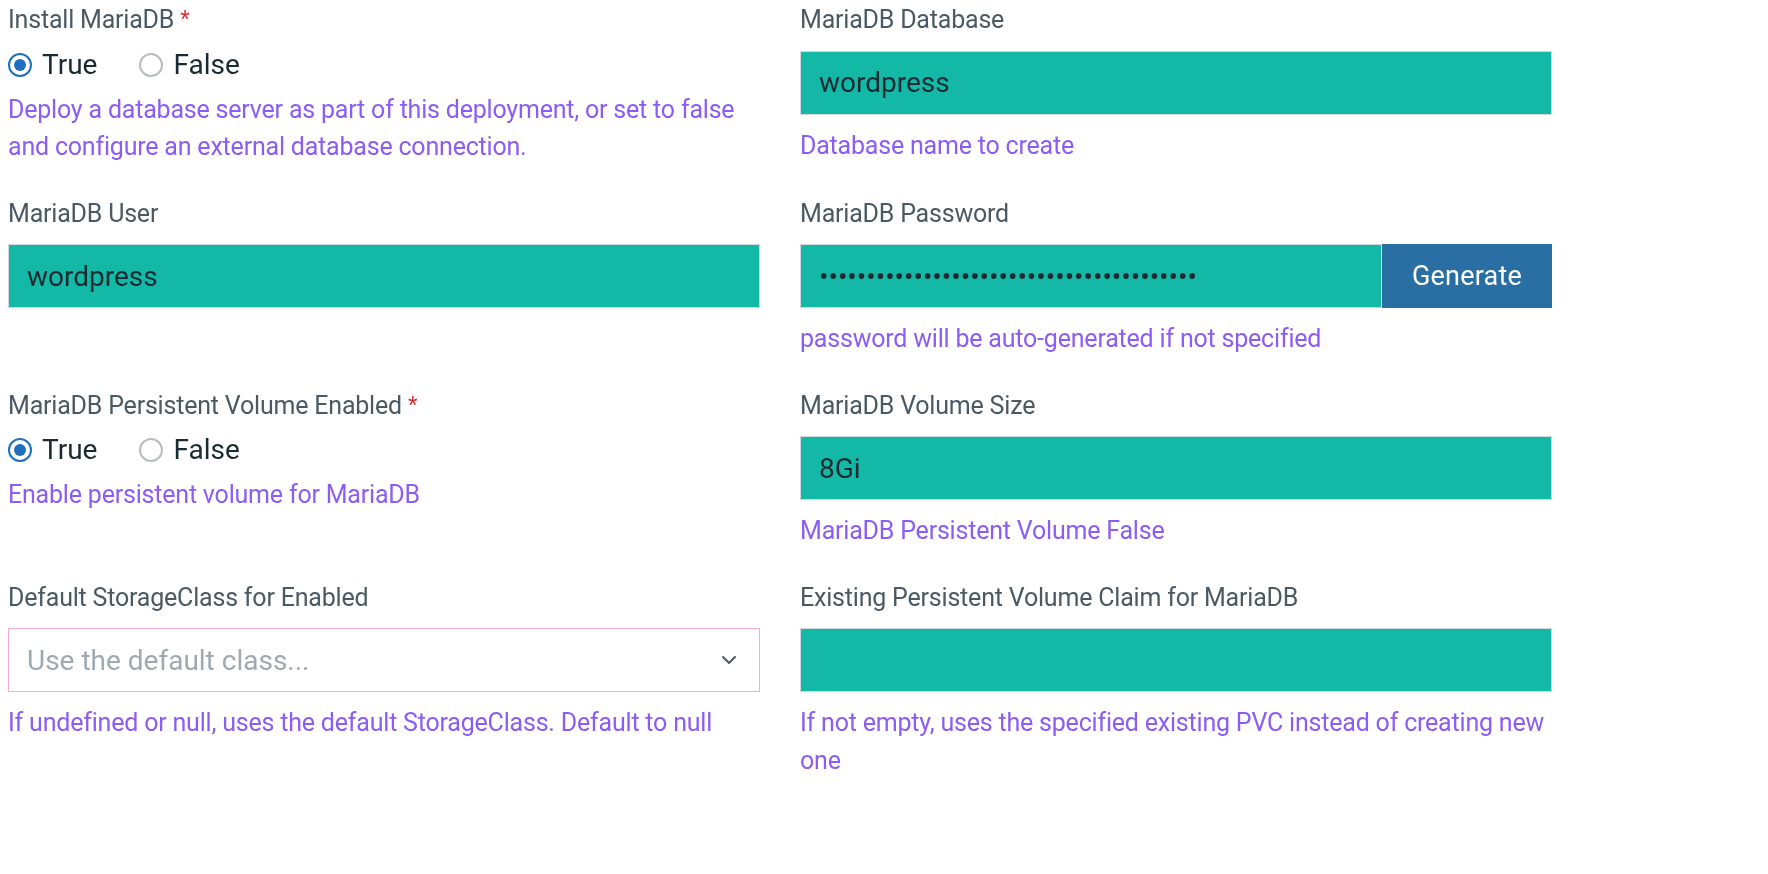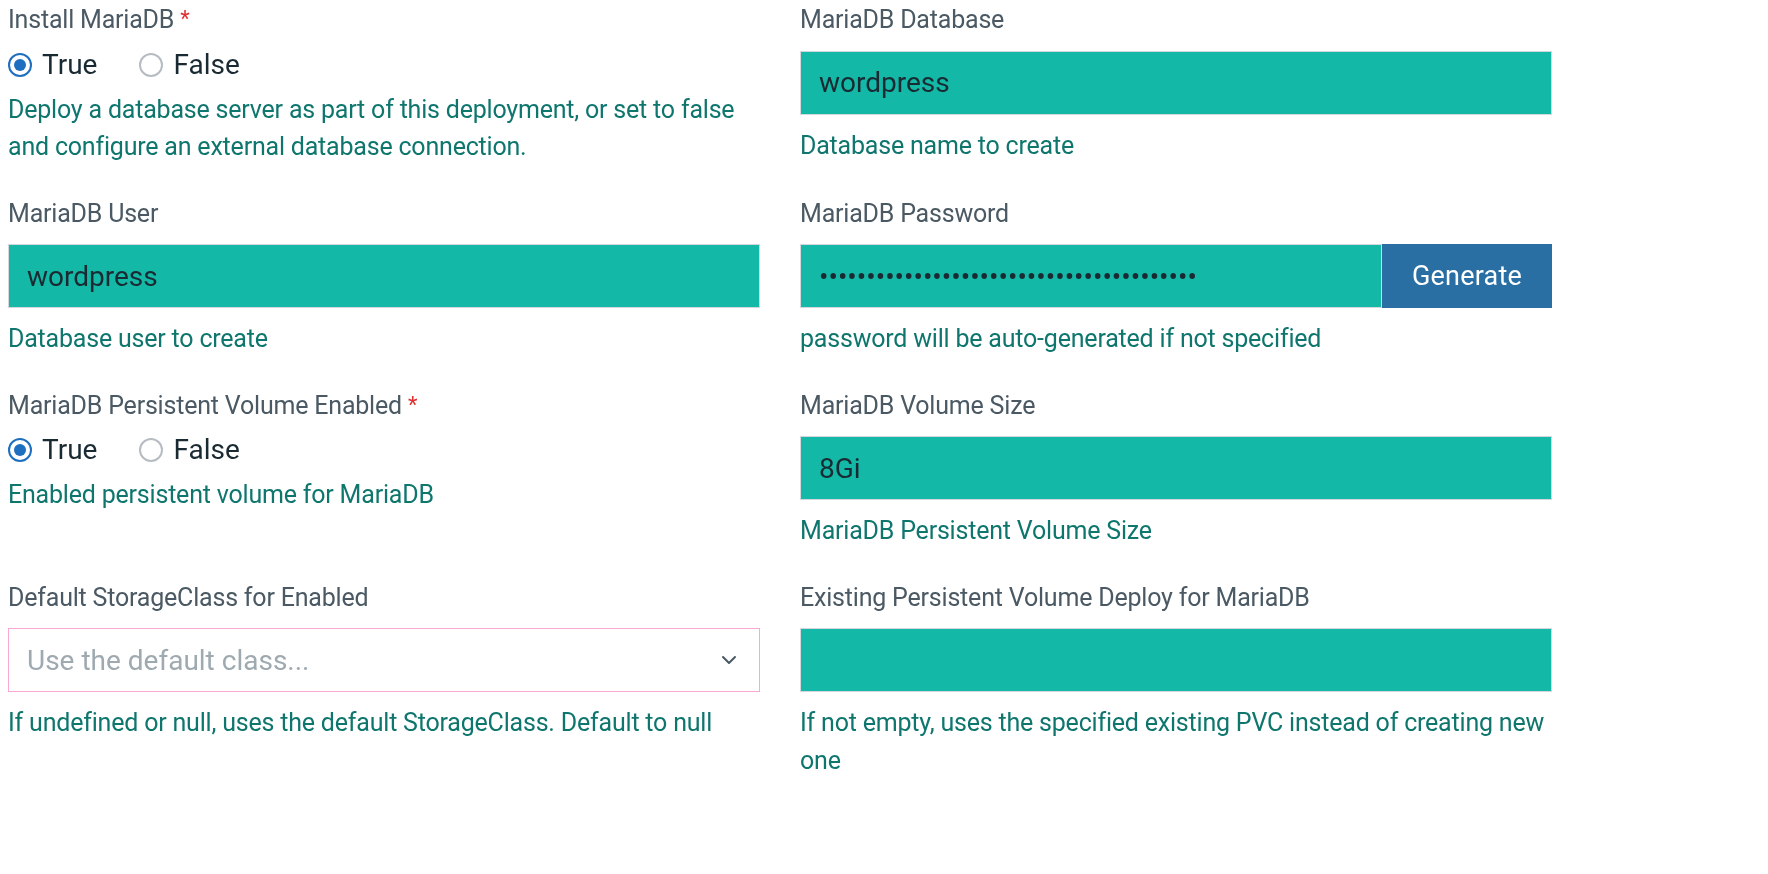--- a/index.html
+++ b/index.html
@@ -29,21 +29,21 @@
   }
   .required {
     color: #e03131;
     margin-left: 6px;
     font-size: 22px;
     position: relative;
     top: -2px;
   }
   .help {
     font-size: 25px;
-    color: #0f766e;
+    color: #8b5cf6;
     margin-top: 12px;
     line-height: 1.5;
     letter-spacing: -0.2px;
   }
   .radio-row {
     display: flex;
     gap: 42px;
     align-items: center;
     margin-top: 6px;
   }
@@ -157,21 +157,20 @@
 
   <div class="field">
     <div class="label">MariaDB Database</div>
     <input class="text-input" type="text" value="wordpress" style="">
     <div class="help">Database name to create</div>
   </div>
 
   <div class="field">
     <div class="label">MariaDB User</div>
     <input class="text-input" type="text" value="wordpress" style="">
-    <div class="help">Database user to create</div>
   </div>
 
   <div class="field">
     <div class="label">MariaDB Password</div>
     <div class="input-row">
       <input class="text-input" type="password" value="••••••••••••••••••••••••••••••••••••••••" style="">
       <button class="btn">Generate</button>
     </div>
     <div class="help">password will be auto-generated if not specified</div>
   </div>
@@ -183,41 +182,41 @@
     <div class="radio-row">
       <span class="radio-option">
         <span class="radio checked"></span>
         <span class="radio-label">True</span>
       </span>
       <span class="radio-option">
         <span class="radio"></span>
         <span class="radio-label">False</span>
       </span>
     </div>
-    <div class="help">Enabled persistent volume for MariaDB</div>
+    <div class="help">Enable persistent volume for MariaDB</div>
   </div>
 
   <div class="field">
     <div class="label">MariaDB Volume Size</div>
     <input class="text-input" type="text" value="8Gi" style="">
-    <div class="help">MariaDB Persistent Volume Size</div>
+    <div class="help">MariaDB Persistent Volume False</div>
   </div>
 
   <div class="field">
     <div class="label">Default StorageClass for Enabled</div>
     <div class="select">
       <span class="select-placeholder">Use the default class...</span>
       <span class="chevron">
         <svg viewBox="0 0 24 24" width="24" height="24" fill="none" stroke="#4a5963" stroke-width="2" stroke-linecap="round" stroke-linejoin="round">
             <polyline points="6 9 12 15 18 9"></polyline>
           </svg>
       </span>
     </div>
     <div class="help">If undefined or null, uses the default StorageClass. Default to null</div>
   </div>
 
   <div class="field">
-    <div class="label">Existing Persistent Volume Deploy for MariaDB</div>
+    <div class="label">Existing Persistent Volume Claim for MariaDB</div>
     <input class="text-input" type="text" value="" style="">
     <div class="help">If not empty, uses the specified existing PVC instead of creating new one</div>
   </div>
 
 </div>
 
 </body></html>

